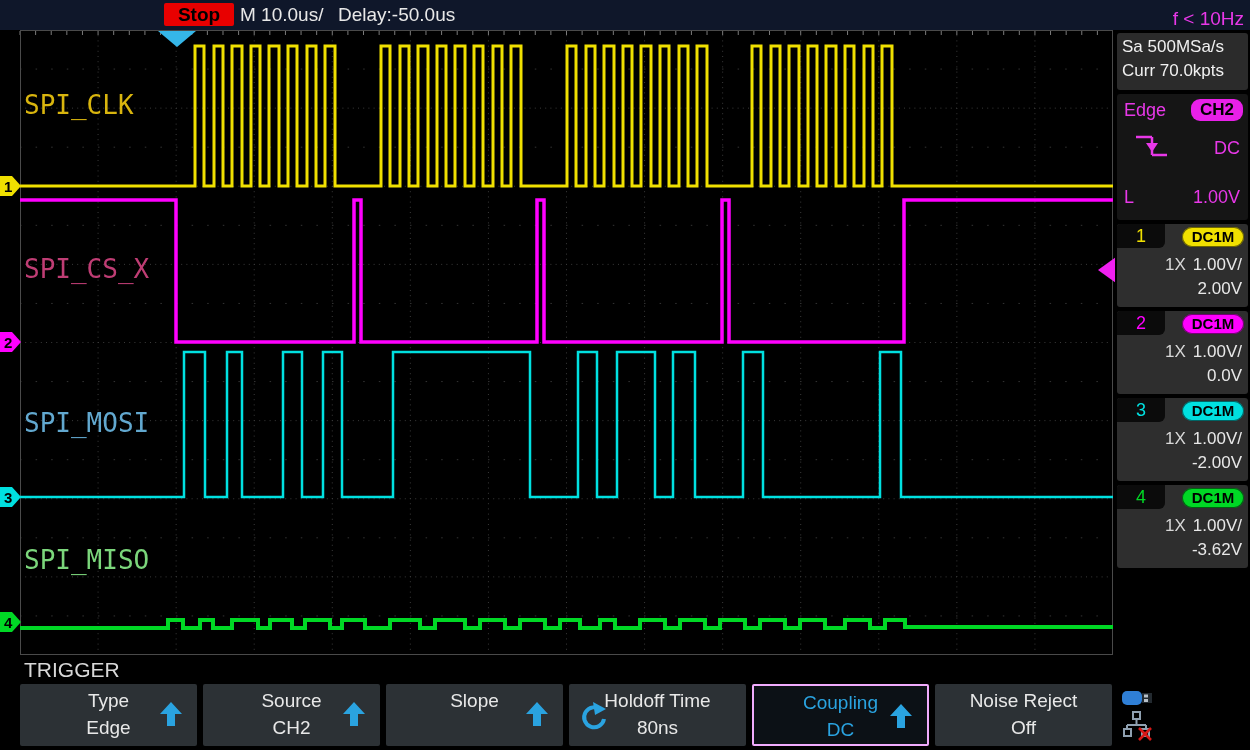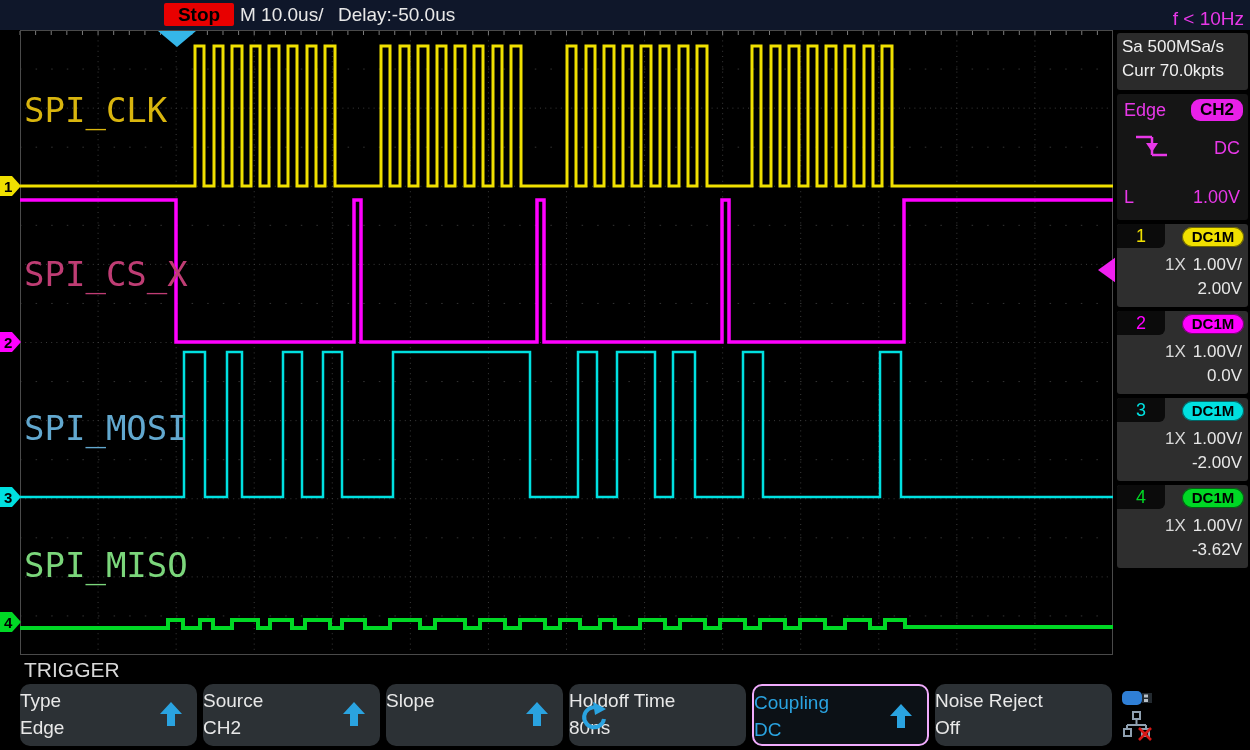--- a/index.html
+++ b/index.html
@@ -7,21 +7,21 @@
           font-family:"Liberation Sans",sans-serif;-webkit-font-smoothing:none;}
   
   #topbar{position:absolute;left:0;top:0;width:1250px;height:30px;background:#0f172a;}
   #stop-badge{position:absolute;left:164px;top:3px;width:70px;height:23px;border-radius:2px;
               color:#000;font-size:19px;font-weight:600;text-align:center;line-height:23px;}
   #tb-timebase{position:absolute;left:240px;top:4px;color:#e8e8e8;font-size:19px;}
   #tb-delay{position:absolute;left:338px;top:4px;color:#e8e8e8;font-size:19px;}
   #tb-freq{position:absolute;right:6px;top:8px;font-size:19px;}
   
   #wave-svg{position:absolute;left:0;top:0;z-index:1;}
-  .sig-label{position:absolute;z-index:2;font-family:"DejaVu Sans Mono",monospace;font-size:34px;}
+  .sig-label{position:absolute;z-index:2;font-family:"DejaVu Sans Mono",monospace;font-size:26px;}
   
   #sidebar{position:absolute;left:1115px;top:30px;width:135px;height:625px;background:#000;z-index:3;}
   .sbox{position:absolute;left:2px;width:131px;background:#2b2b2b;border-radius:3px;}
   #acq-box{top:3px;height:57px;color:#f0f0f0;font-size:17px;}
   #acq-box div{padding:4px 0 0 5px;}
   #trig-box{top:64px;height:126px;background:#151515;color:#e838e8;font-size:18px;}
   #trig-source-badge{position:absolute;right:5px;top:5px;width:52px;height:22px;background:#e820e8;
        border-radius:9px;color:#000;font-size:17px;font-weight:700;text-align:center;line-height:22px;}
   #trig-type{position:absolute;left:7px;top:6px;}
   #trig-coupling{position:absolute;right:8px;top:44px;}
@@ -34,22 +34,22 @@
          border-radius:3px 0 6px 0;text-align:center;line-height:24px;font-size:18px;}
   .chbadge{position:absolute;right:4px;top:3px;width:62px;height:20px;border-radius:10px;
          color:#000;font-size:15px;font-weight:700;text-align:center;line-height:20px;
          box-shadow:0 0 0 1px rgba(0,0,0,.55) inset;}
   .chprobe{position:absolute;left:26px;top:31px;color:#d8d8d8;margin-left:22px;}
   .chscale{position:absolute;right:6px;top:31px;}
   .choffset{position:absolute;right:6px;top:55px;}
   
   #bottombar{position:absolute;left:0;top:655px;width:994px;height:95px;background:#000;z-index:4;padding-left:11px;}
   #menu-title{position:absolute;left:24px;top:3px;color:#d8d8d8;font-size:21px;}
-  .btn{position:absolute;top:29px;width:177px;height:62px;background:#2c3135;border-radius:10px;
-       color:#e8e8e8;text-align:left;}
+  .btn{position:absolute;top:29px;width:177px;height:62px;background:#2c3135;border-radius:2px;
+       color:#e8e8e8;text-align:center;}
   .btn .l1{position:absolute;left:0;width:100%;top:6px;font-size:19px;}
   .btn .l2{position:absolute;left:0;width:100%;top:33px;font-size:19px;}
   .btn.selected{background:#0c1116;border:2px solid #f0abfc;color:#2aa3e0;
        width:173px;height:58px;}
   .btn .arrow{position:absolute;right:14px;top:17px;}
   .btn .knob{position:absolute;left:10px;top:17px;}
   #io-icons{position:absolute;left:1118px;top:32px;width:130px;height:60px;}
 </style>
 </head>
 <body>

